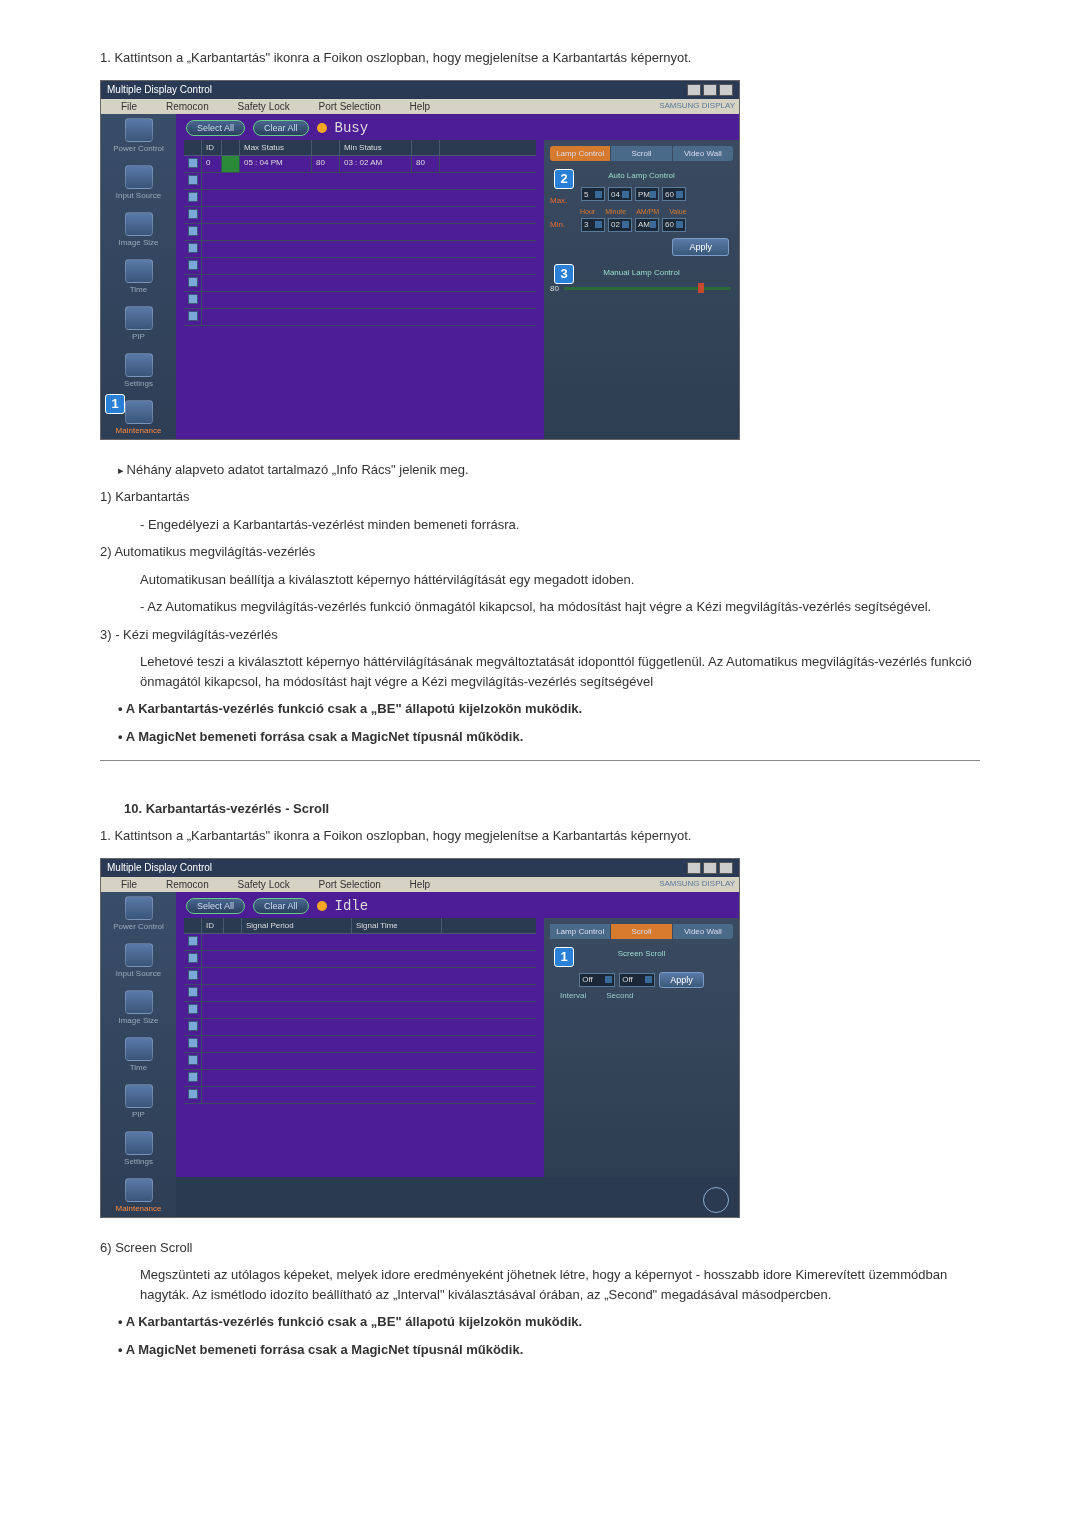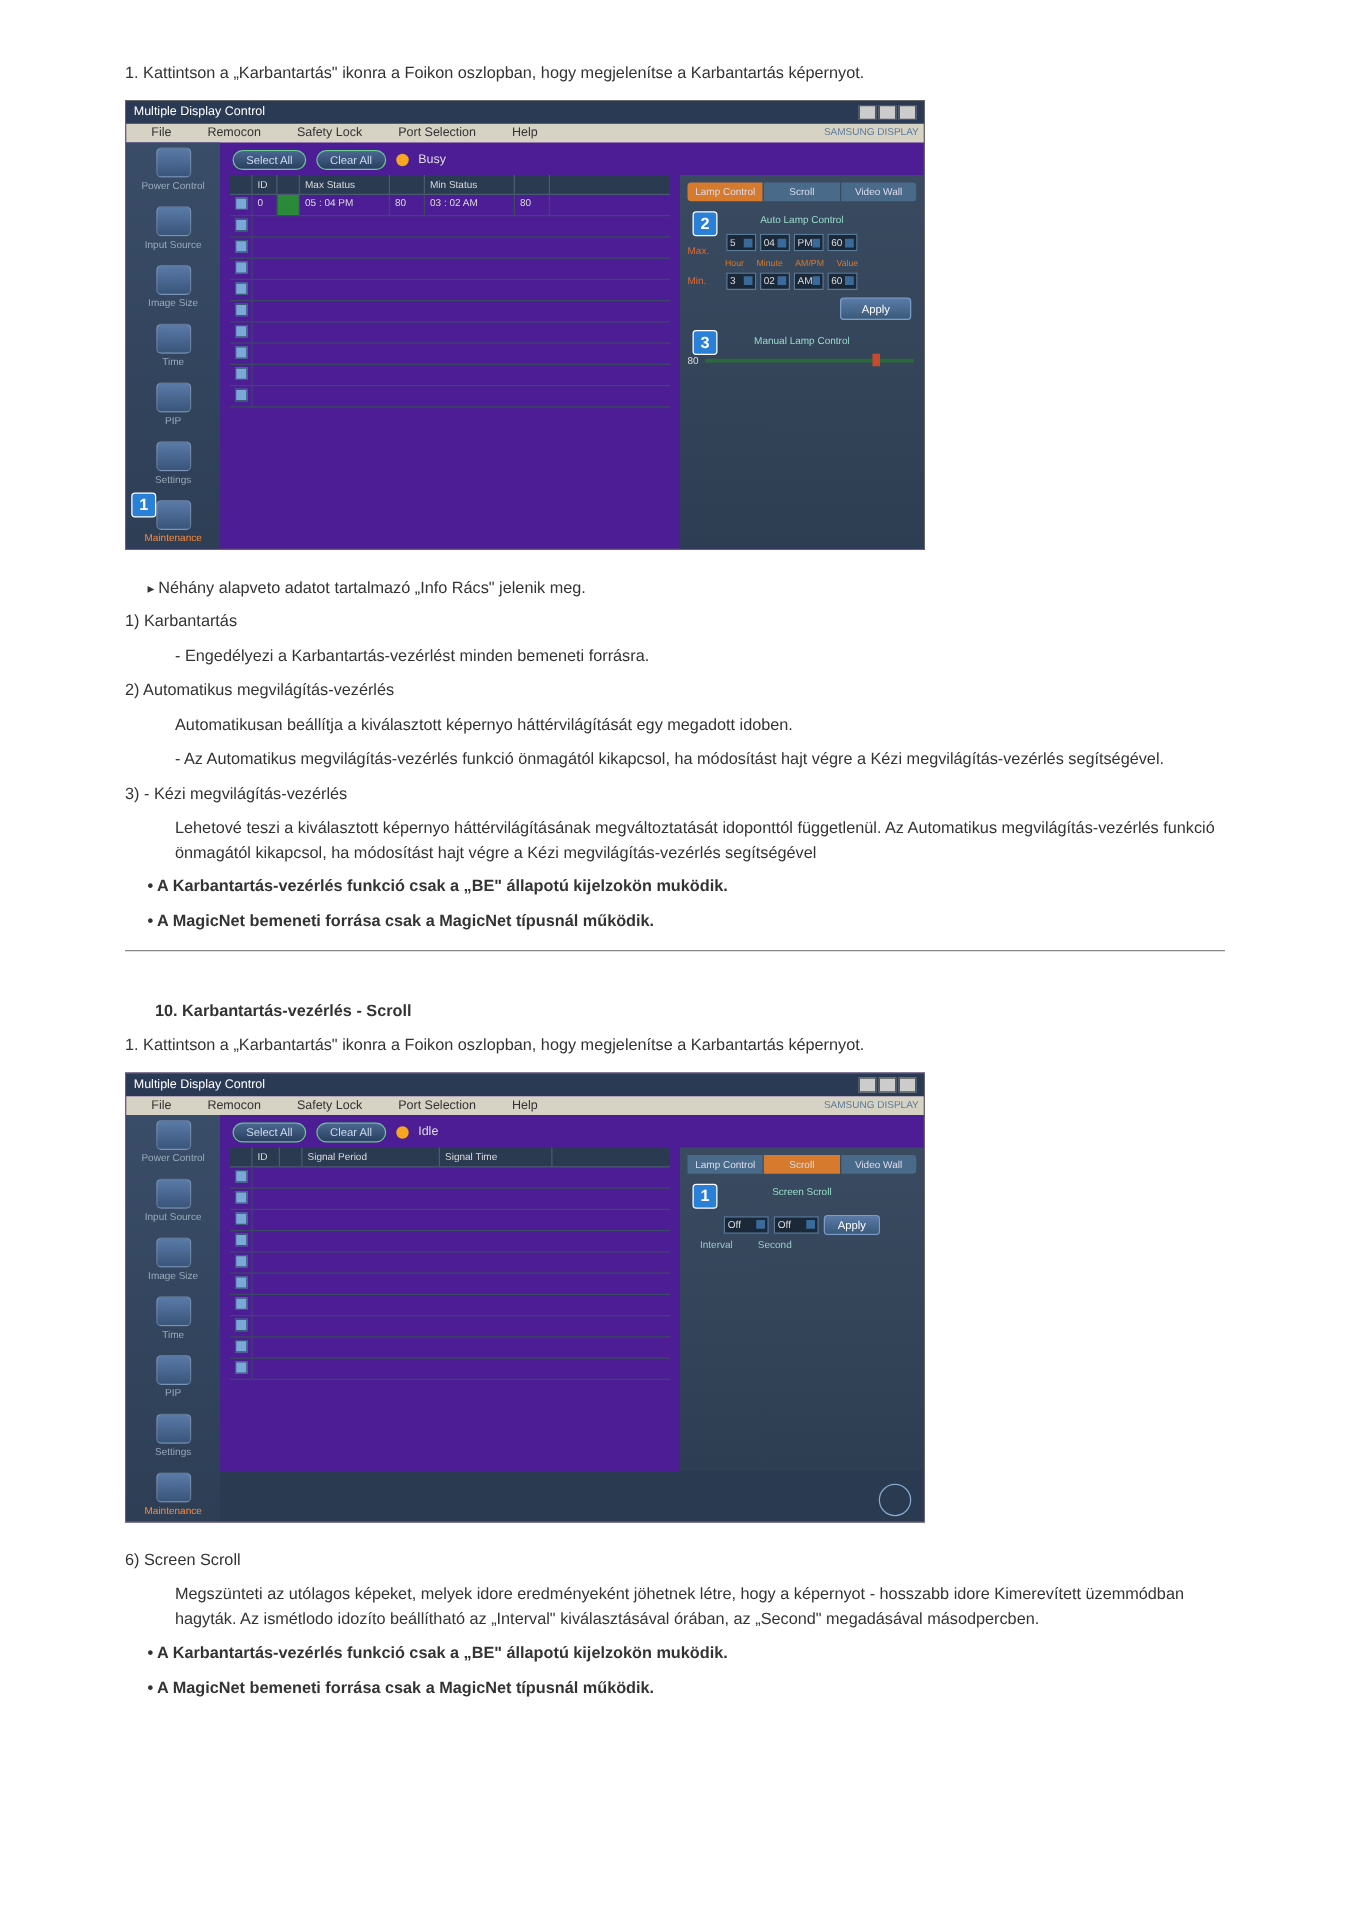--- a/index.html
+++ b/index.html
@@ -26,21 +26,21 @@
     .side-label { font-size: 8px; color: #9ab; }
     .side-active .side-label { color: #ff8a3c; }
     .callout-num { position: absolute; width: 20px; height: 20px; background: #2a7fd6; color: #fff; border-radius: 3px; display: flex; align-items: center; justify-content: center; font-size: 13px; font-weight: bold; border: 1px solid #fff; z-index: 10; }
     
     .main-area { flex: 1; display: flex; flex-direction: column; }
     .toolbar-row { padding: 6px 10px 4px; display: flex; align-items: center; gap: 8px; }
     .pill-btn { background: linear-gradient(#4a6690,#2a4060); border: 1px solid #6c8; border-radius: 10px; padding: 2px 10px; font-size: 9px; color: #cde; }
     .status-dot { width: 10px; height: 10px; border-radius: 50%; display: inline-block; }
     .busy { background: #f5a623; }
     .idle { background: #f5a623; }
-    .status-lbl { font-size: 10px; }
+    .status-lbl { font-size: 14px; font-family: Liberation Mono, monospace; }
     
     .center-panel { flex: 1; display: flex; }
     .table-area { flex: 1; padding: 0 8px; }
     .table-header { display: flex; background: #2a3a50; font-size: 8px; border-bottom: 1px solid #4a5a70; }
     .th { padding: 3px 4px; border-right: 1px solid #4a5a70; }
     .table-body { display: flex; flex-direction: column; }
     .tr { display: flex; height: 17px; border-bottom: 1px solid #3a4a60; }
     .td { padding: 2px 4px; font-size: 8px; border-right: 1px solid #3a4a60; }
     .chk { width: 10px; height: 10px; background: #7aa8d8; border: 1px solid #3a5a7a; display: inline-block; }
     

